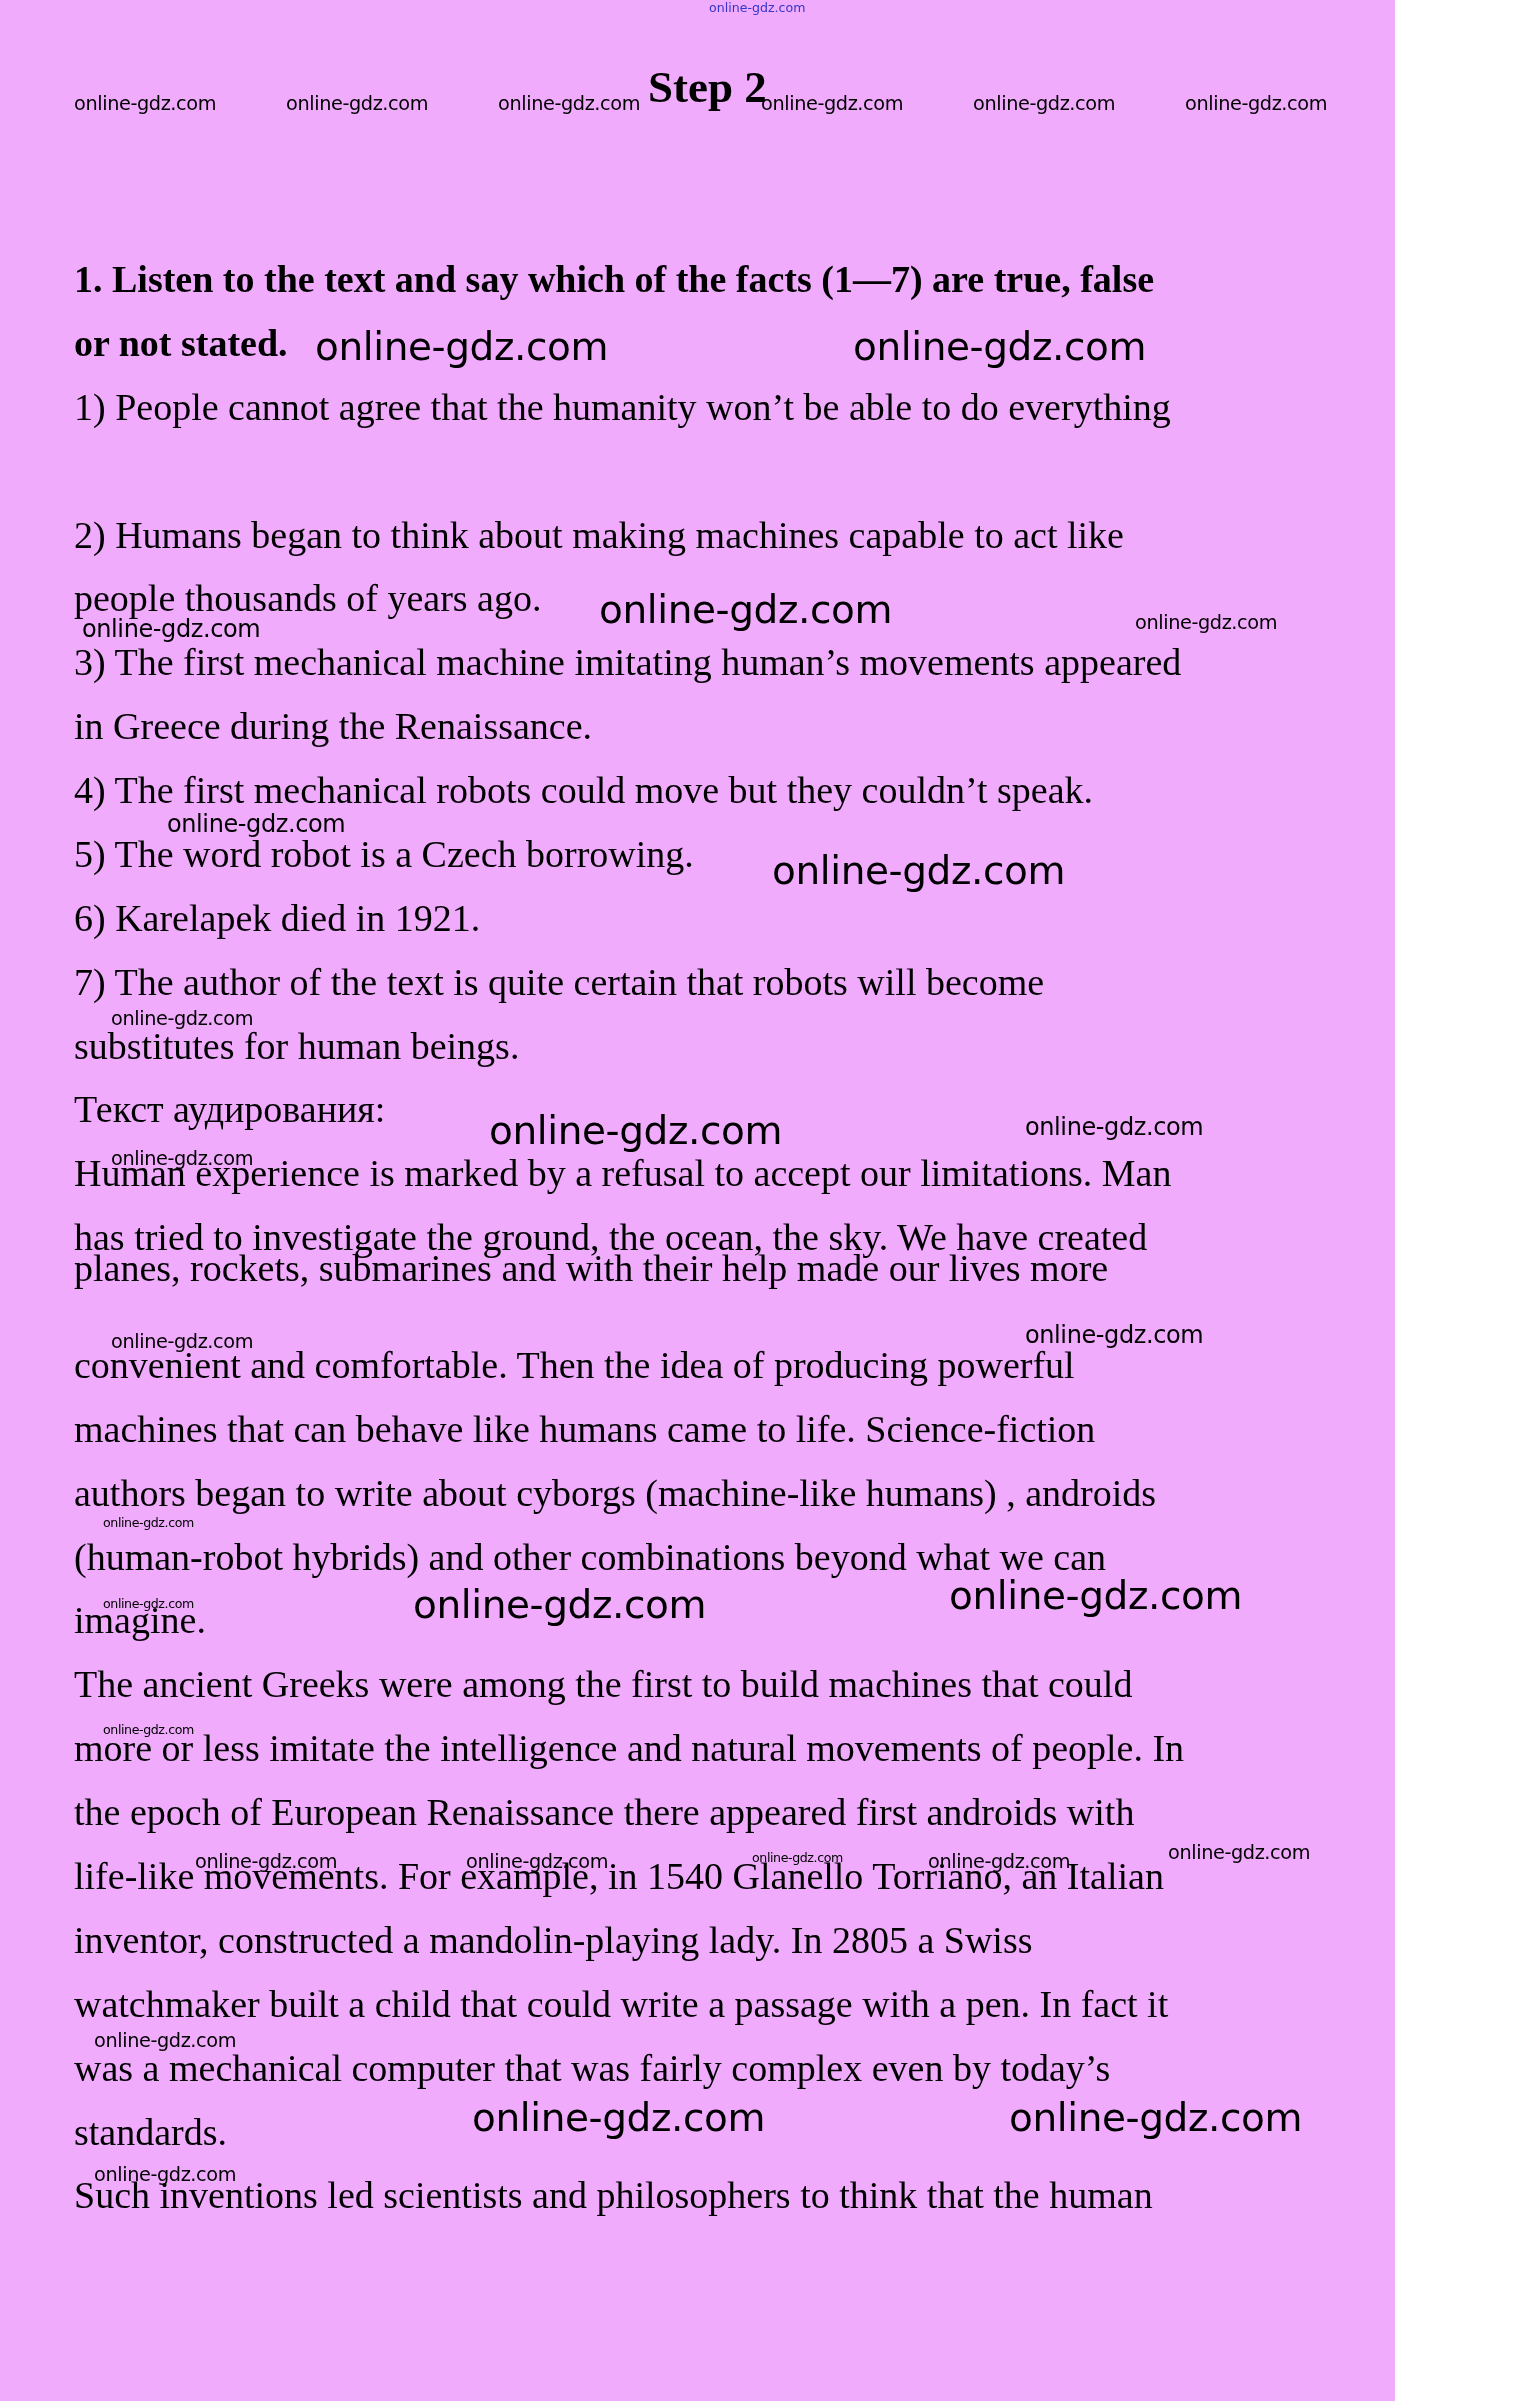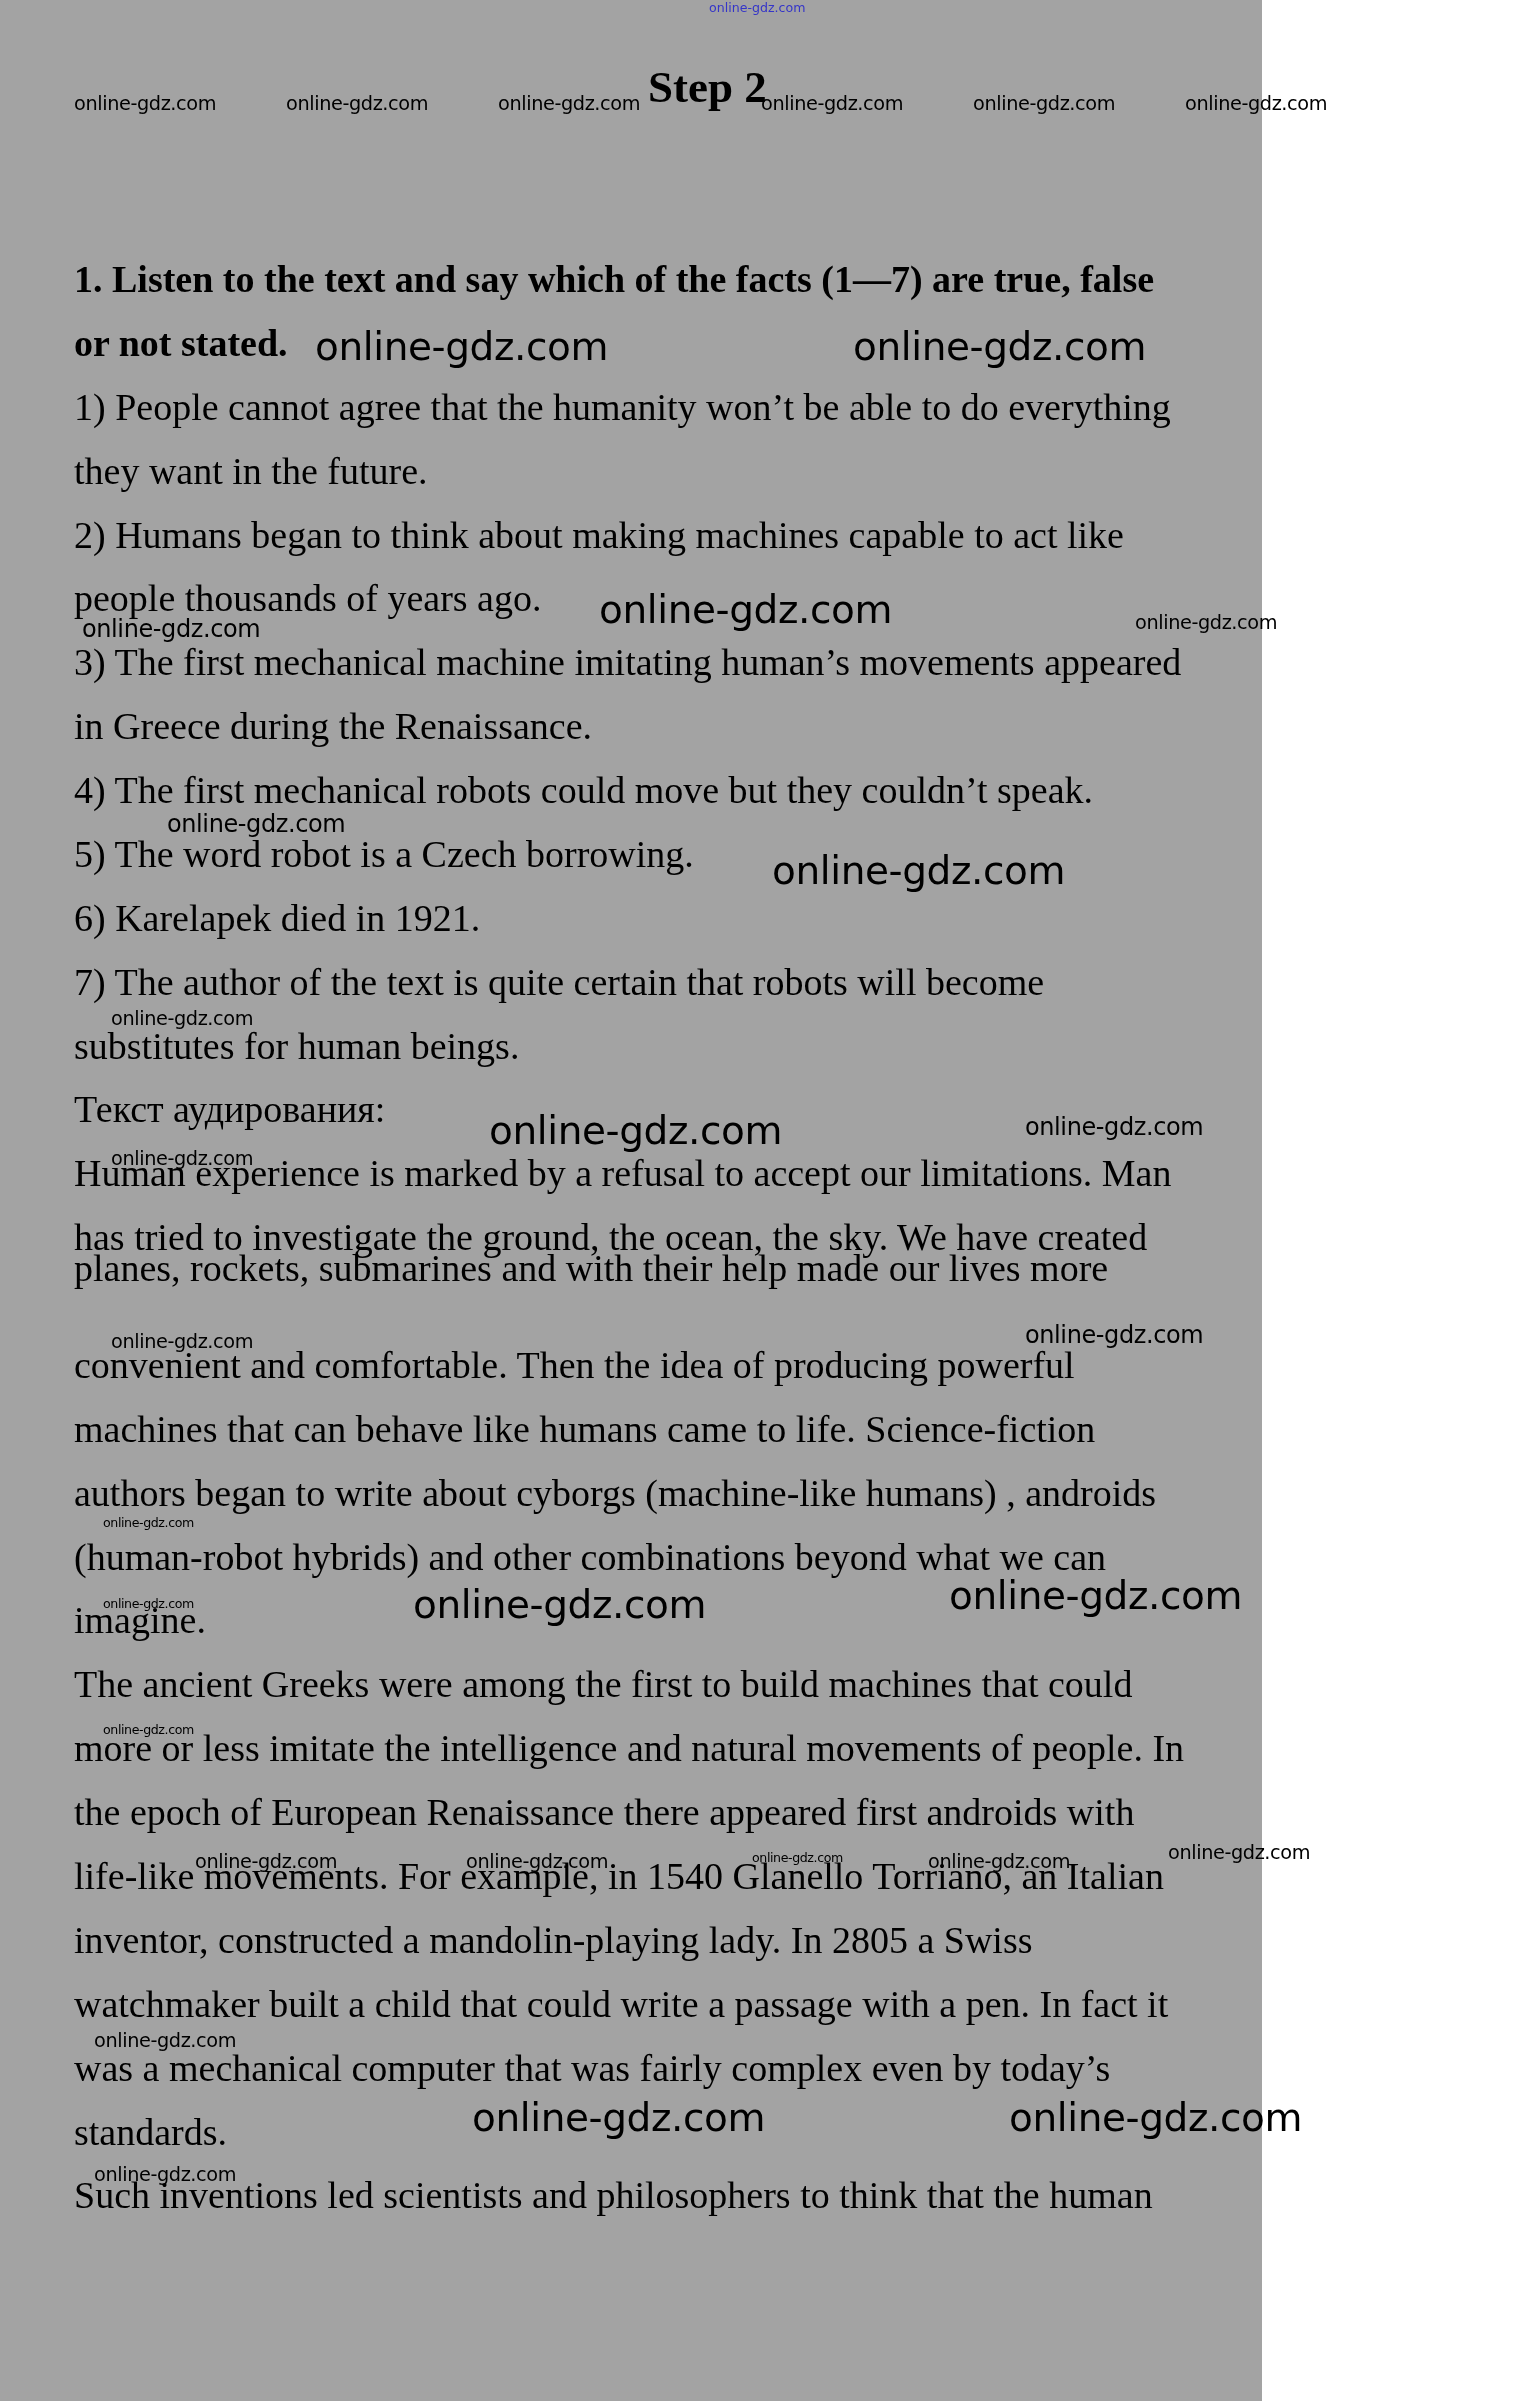--- a/index.html
+++ b/index.html
@@ -1,17 +1,17 @@
 <!DOCTYPE html>
 <html style="font-size:12px"><head>
 <meta charset="utf-8">
 <style>
   html, body { margin: 0; padding: 0; background: #ffffff; }
   body { width: 1519px; height: 2401px; position: relative; overflow: hidden; }
-  .page { position: absolute; left: 0; top: 0; width: 1262px; height: 2401px; background: #a3a3a3; }
+  .page { position: absolute; left: 0; top: 0; width: 1395px; height: 2401px; background: #f0abfc; }
   .serif { font-family: "Liberation Serif", "DejaVu Serif", serif; color: #000; }
   .wm { position: absolute; font-family: "DejaVu Sans", "Liberation Sans", sans-serif; color: #000; white-space: nowrap; letter-spacing: -0.4px; }
   .wm-s { font-size: 19.3px; }
   .wm-xs { font-size: 12.6px; }
   .wm-l { font-size: 39px; }
   .wm-m { font-size: 24px; }
   .topmark { position: absolute; left: 709px; top: 0px; font-family: "DejaVu Sans", sans-serif; font-size: 12.6px; color: #3535c8; }
   .title { position: absolute; left: 648px; top: 61px; font-size: 45px; font-weight: bold; }
   .line { position: absolute; left: 74px; font-size: 38px; white-space: nowrap; }
   .bold { font-weight: bold; }
@@ -30,21 +30,20 @@
   <div class="wm wm-s" style="left:761px;top:92px;">online-gdz.com</div>
   <div class="wm wm-s" style="left:973px;top:92px;">online-gdz.com</div>
   <div class="wm wm-s" style="left:1185px;top:92px;">online-gdz.com</div>
 
   <div class="line serif bold" style="top:257px;">1. Listen to the text and say which of the facts (1—7) are true, false</div>
   <div class="line serif bold" style="top:321px;">or not stated.</div>
   <div class="wm wm-l" style="left:315px;top:324px;">online-gdz.com</div>
   <div class="wm wm-l" style="left:853px;top:324px;">online-gdz.com</div>
 
   <div class="line serif" style="top:385px;">1) People cannot agree that the humanity won’t be able to do everything</div>
-  <div class="line serif" style="top:449px;">they want in the future.</div>
   <div class="line serif" style="top:513px;">2) Humans began to think about making machines capable to act like</div>
   <div class="line serif" style="top:576px;">people thousands of years ago.</div>
   <div class="wm wm-l" style="left:599px;top:587px;">online-gdz.com</div>
   <div class="wm wm-m" style="left:82px;top:615px;">online-gdz.com</div>
   <div class="wm wm-s" style="left:1135px;top:611px;">online-gdz.com</div>
   <div class="line serif" style="top:640px;">3) The first mechanical machine imitating human’s movements appeared</div>
   <div class="line serif" style="top:704px;">in Greece during the Renaissance.</div>
   <div class="line serif" style="top:768px;text-align:right;">4) The first mechanical robots could move but they couldn’t speak.</div>
   <div class="wm wm-m" style="left:167px;top:810px;">online-gdz.com</div>
   <div class="line serif" style="top:832px;">5) The word robot is a Czech borrowing.</div>

